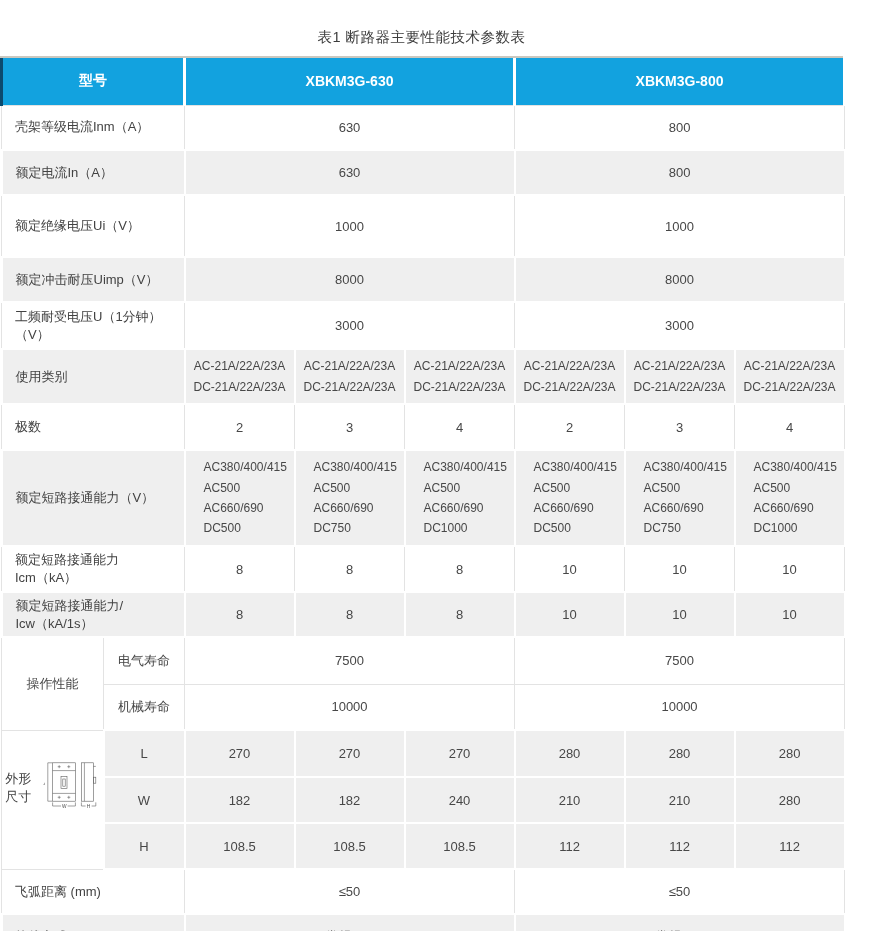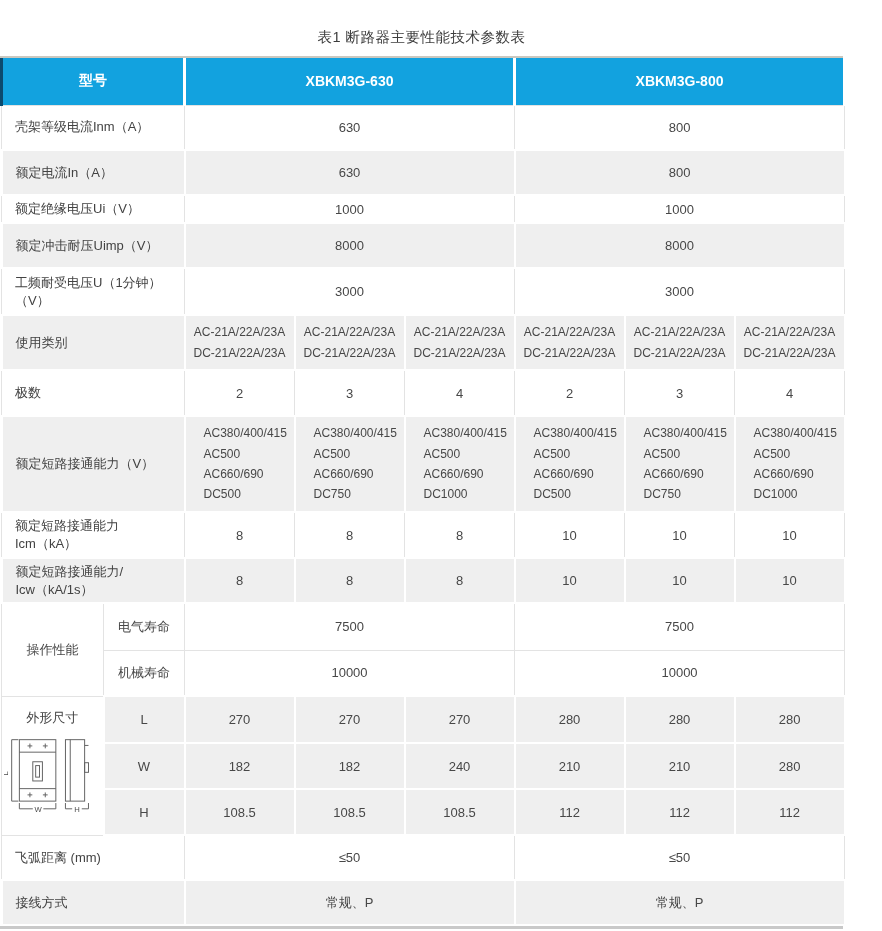--- a/index.html
+++ b/index.html
@@ -63,21 +63,21 @@
     padding-left:18px;
     font-size:12px;
     line-height:1.7;
   }
   td.dims-cell{
     background:#ffffff;
     vertical-align:top;
     padding:0;
   }
   .dims-inner{
-    display:flex;flex-direction:column;align-items:center;
+    display:flex;flex-direction:row;align-items:center;
     padding-top:12px;gap:8px;
   }
   .dims-title{font-size:13px;color:#424242;}
   .diagram{display:block;}
 </style>
 </head>
 <body>
 
 <div class="page">
 
@@ -108,21 +108,21 @@
       <td colspan="3">630</td>
       <td colspan="3">800</td>
     </tr>
 
     <tr style="height:45px">
       <td colspan="2" class="lbl g">额定电流In（A）</td>
       <td colspan="3" class="g">630</td>
       <td colspan="3" class="g">800</td>
     </tr>
 
-    <tr style="height:28px">
+    <tr style="height:62px">
       <td colspan="2" class="lbl">额定绝缘电压Ui（V）</td>
       <td colspan="3">1000</td>
       <td colspan="3">1000</td>
     </tr>
 
     <tr style="height:45px">
       <td colspan="2" class="lbl g">额定冲击耐压Uimp（V）</td>
       <td colspan="3" class="g">8000</td>
       <td colspan="3" class="g">8000</td>
     </tr>

